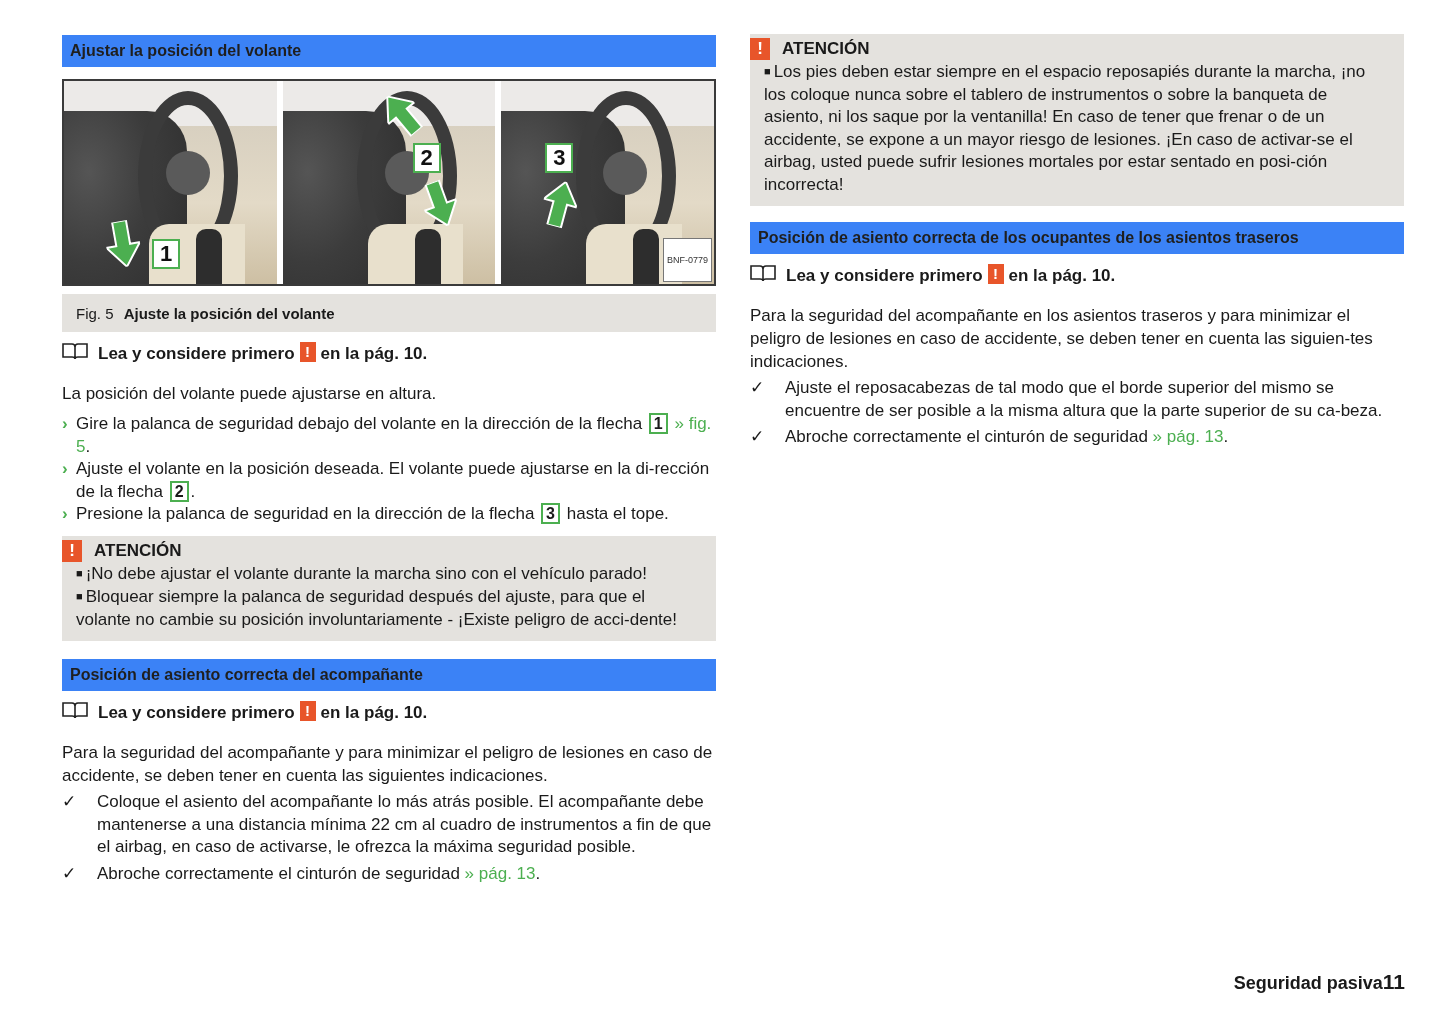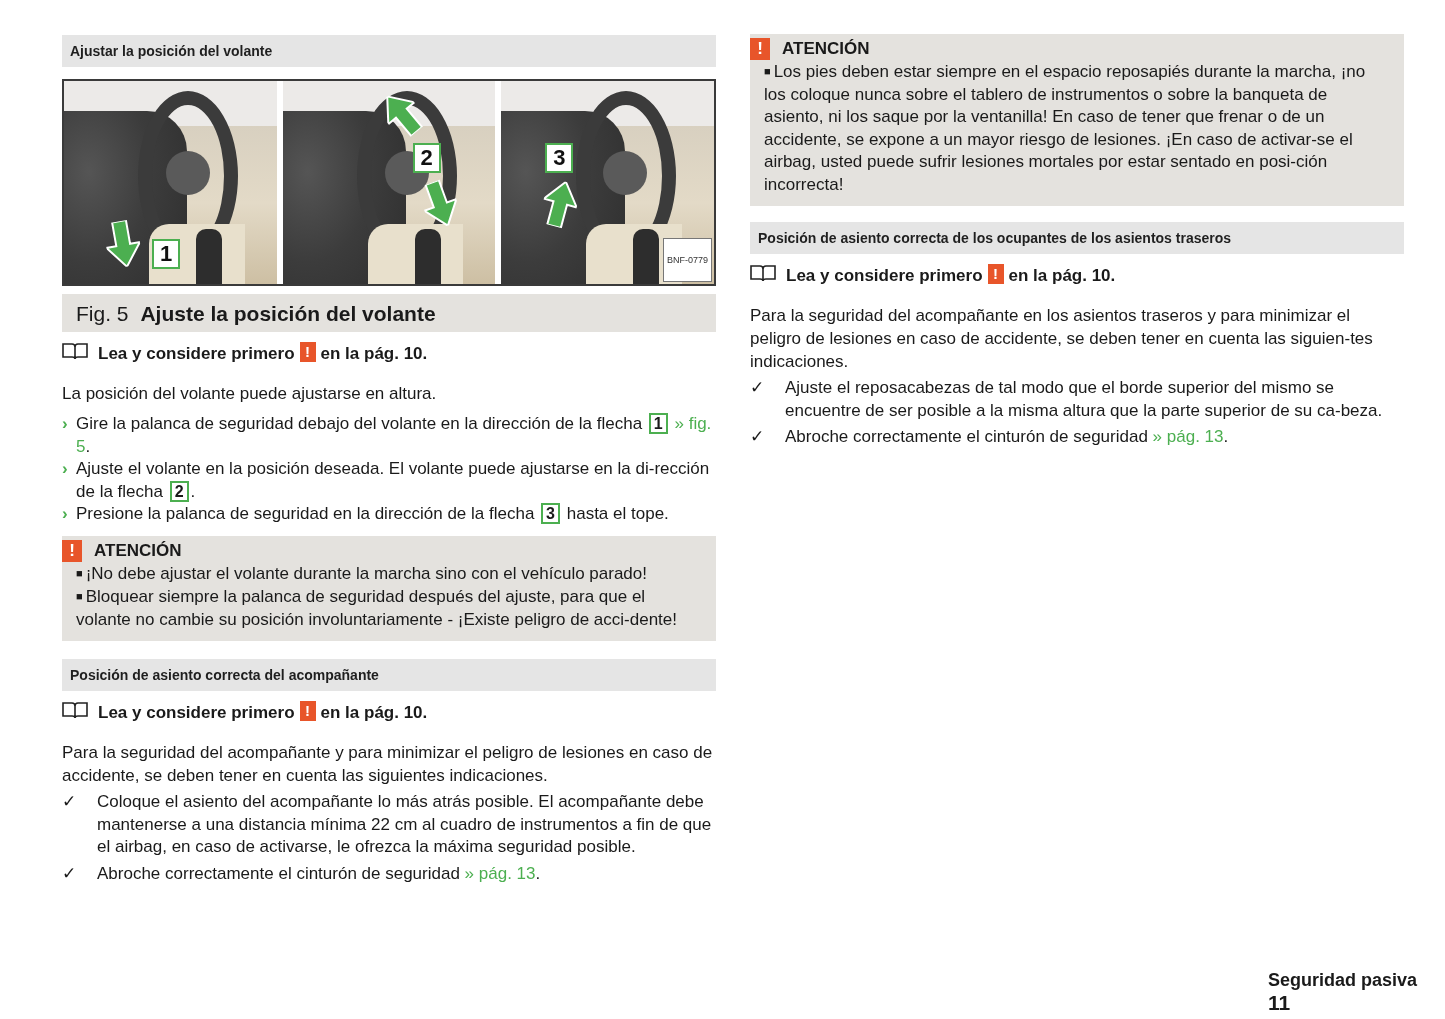--- a/index.html
+++ b/index.html
@@ -4,23 +4,23 @@
 <style>
   * { box-sizing: border-box; margin: 0; padding: 0; }
   html, body { width: 1445px; height: 1019px; background: #ffffff; overflow: hidden; }
   body { font-family: "Liberation Sans", "DejaVu Sans", sans-serif; color: #1a1a1a; position: relative; }
 
   .col { position: absolute; top: 0; }
   .col-left { left: 62px; width: 654px; }
   .col-right { left: 750px; width: 654px; }
 
   .section-head {
-    background: #e5e5e5;
+    background: #3b82f6;
     font-weight: bold;
-    font-size: 14px;
+    font-size: 16px;
     line-height: 24px;
     padding: 4px 8px;
     color: #1f1f1f;
   }
 
   .figure {
     margin-top: 12px;
     border: 2px solid #3a3a3a;
     height: 207px;
     display: flex;
@@ -66,21 +66,21 @@
   }
   .fig-code {
     position: absolute; right: 2px; bottom: 2px; background: #fff;
     border: 1px solid #777; font-size: 9px; padding: 16px 3px; color: #333;
   }
 
   .caption {
     margin-top: 8px;
     background: #e4e2de;
     padding: 8px 14px 6px;
-    font-size: 21px;
+    font-size: 15px;
     line-height: 24px;
   }
   .caption .fignum { margin-right: 6px; }
   .caption .figtitle { font-weight: bold; }
 
   .read-first {
     display: flex; align-items: flex-start;
     font-weight: bold; font-size: 17px; line-height: 24px;
     margin-top: 10px;
   }
@@ -107,22 +107,22 @@
     text-align: center; line-height: 22px; font-weight: bold; font-size: 17px; margin-right: 12px;
   }
   .warning-box p { font-size: 17px; line-height: 22.5px; }
   .sq { font-size: 11px; vertical-align: 2px; margin-right: 3px; }
 
   .checks { list-style: none; margin-top: 4px; }
   .checks li { position: relative; padding-left: 35px; font-size: 17px; line-height: 22.5px; margin-bottom: 4px; }
   .checks li .tick { position: absolute; left: 0; top: 0; }
 
   .footer {
-    position: absolute; right: 28px; top: 970px;
-    display: flex; align-items: baseline;  flex-direction: column;
+    position: absolute; right: 40px; top: 970px;
+    display: flex; align-items: baseline; 
   }
   .footer .chap { font-weight: bold; font-size: 18px; }
   .footer .pg { font-weight: bold; font-size: 21px; }
 </style>
 </head>
 <body>
 
 <div class="col col-left">
 
   <div class="section-head" style="margin-top:35px;">Ajustar la posición del volante</div>

